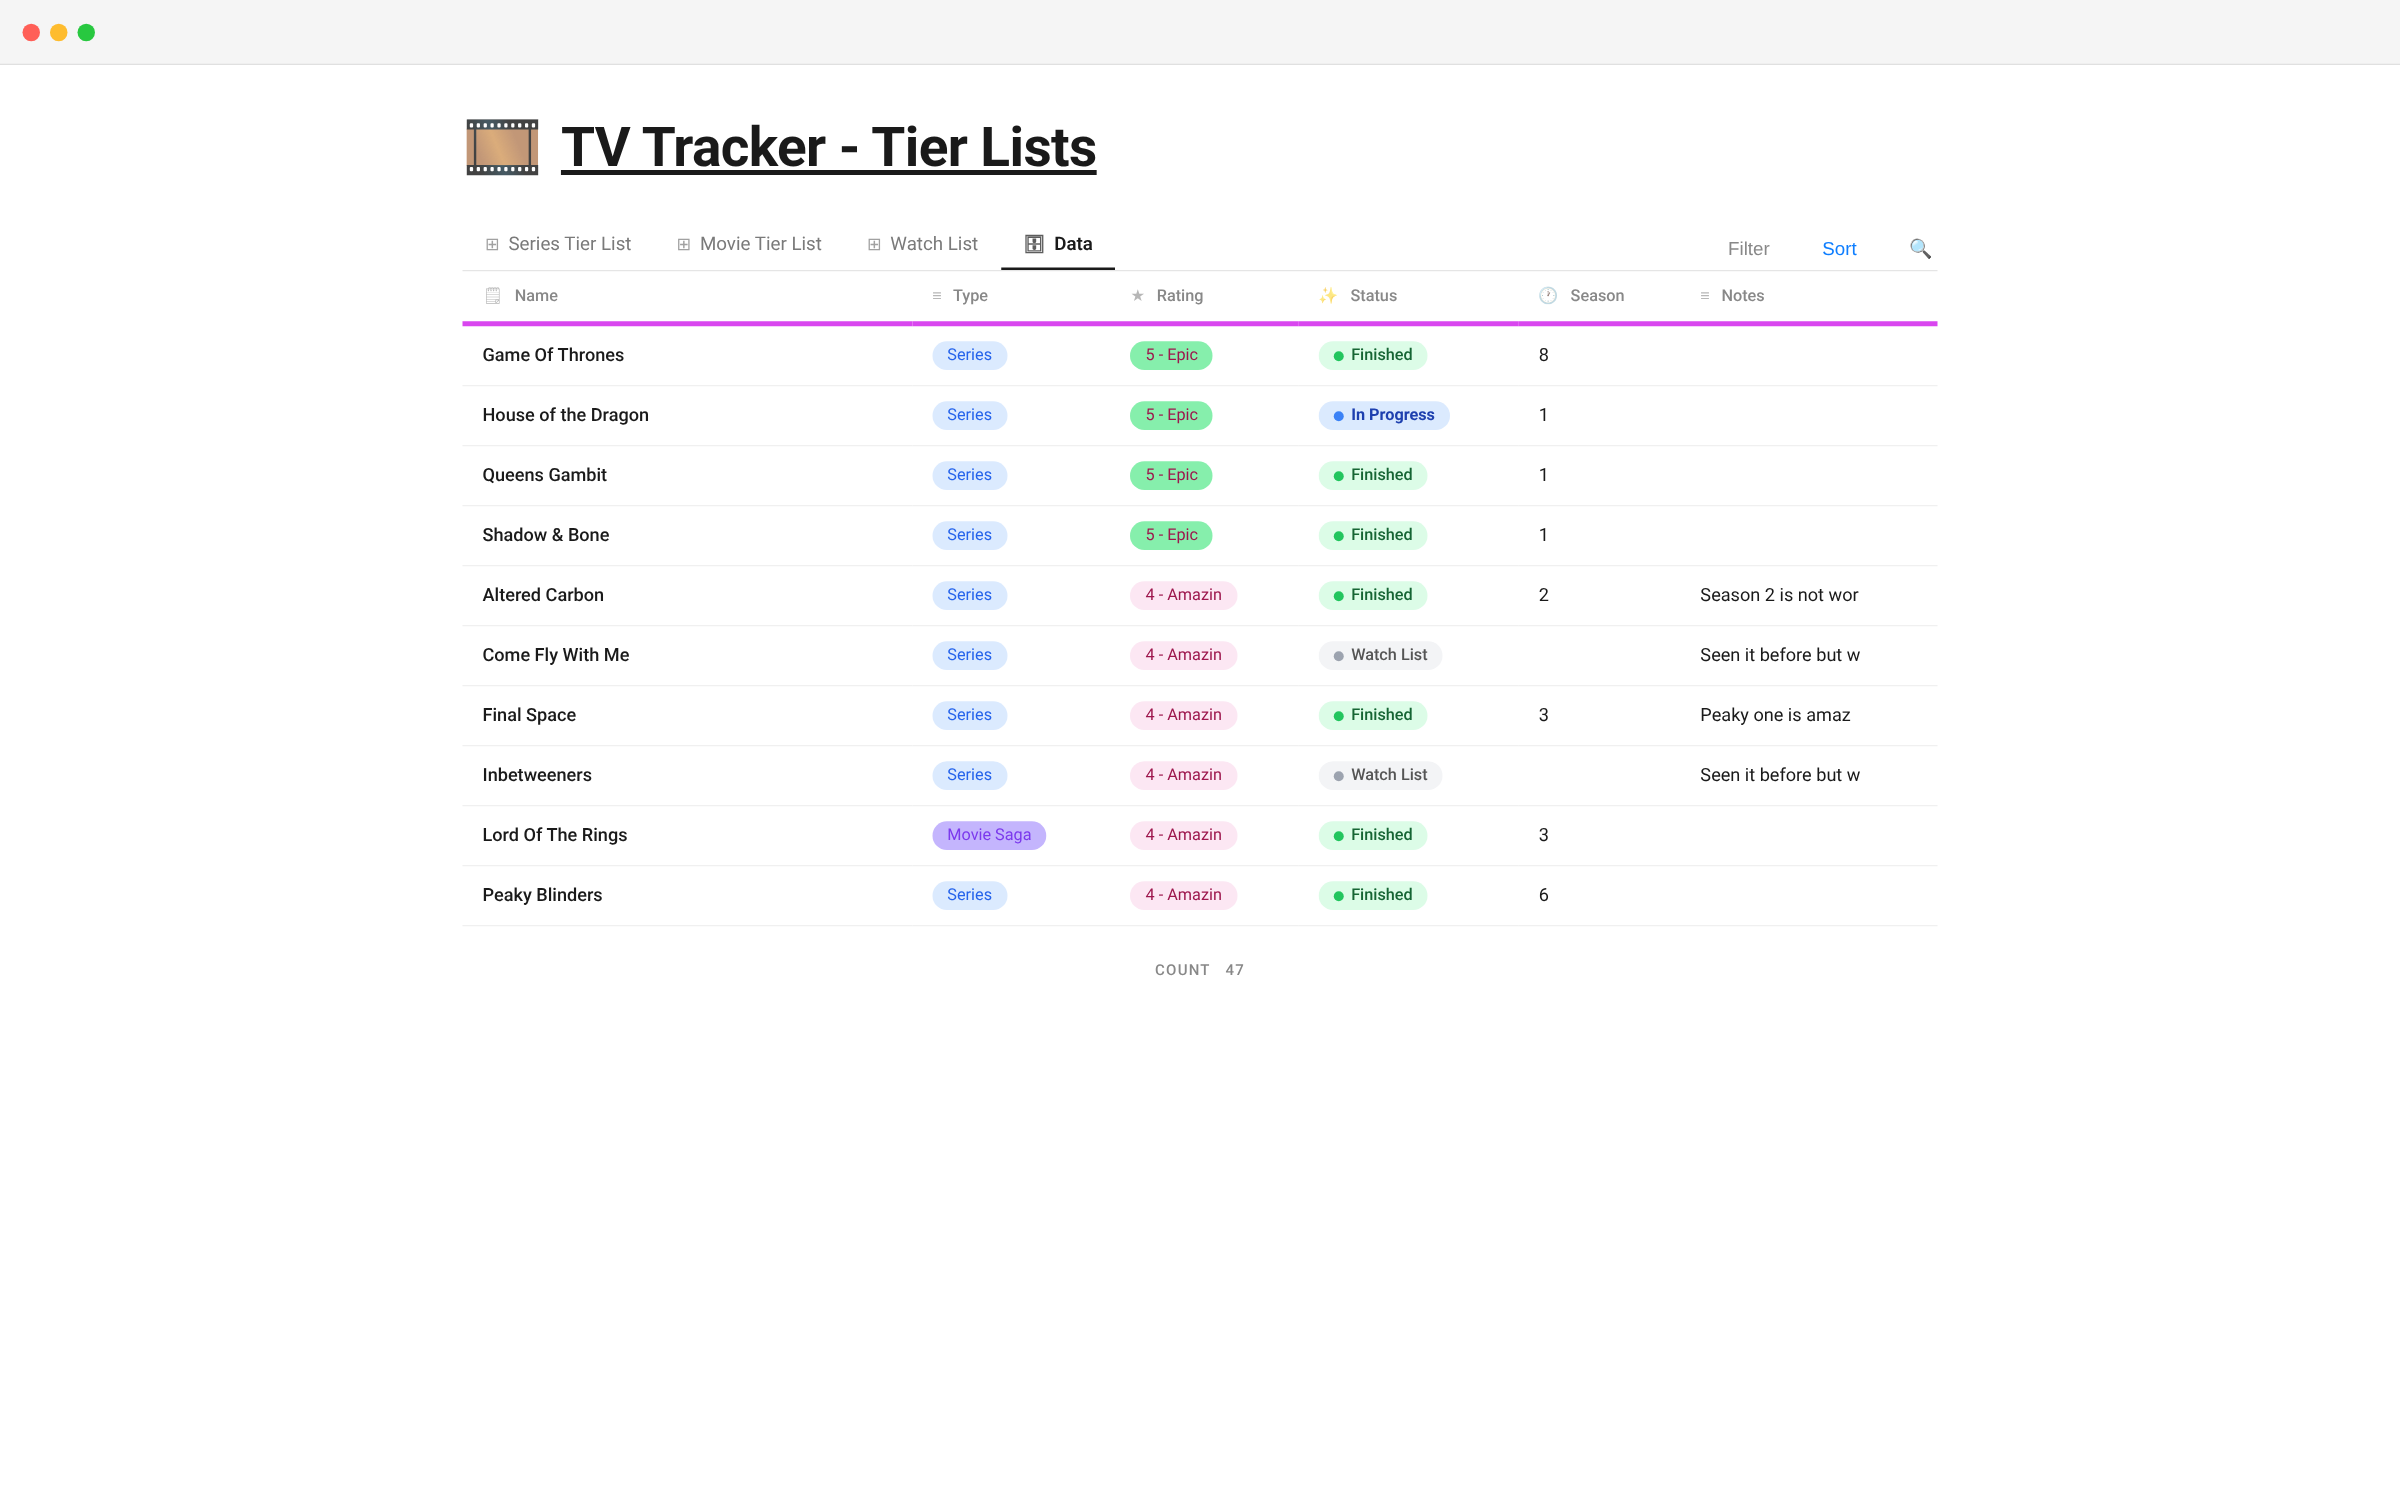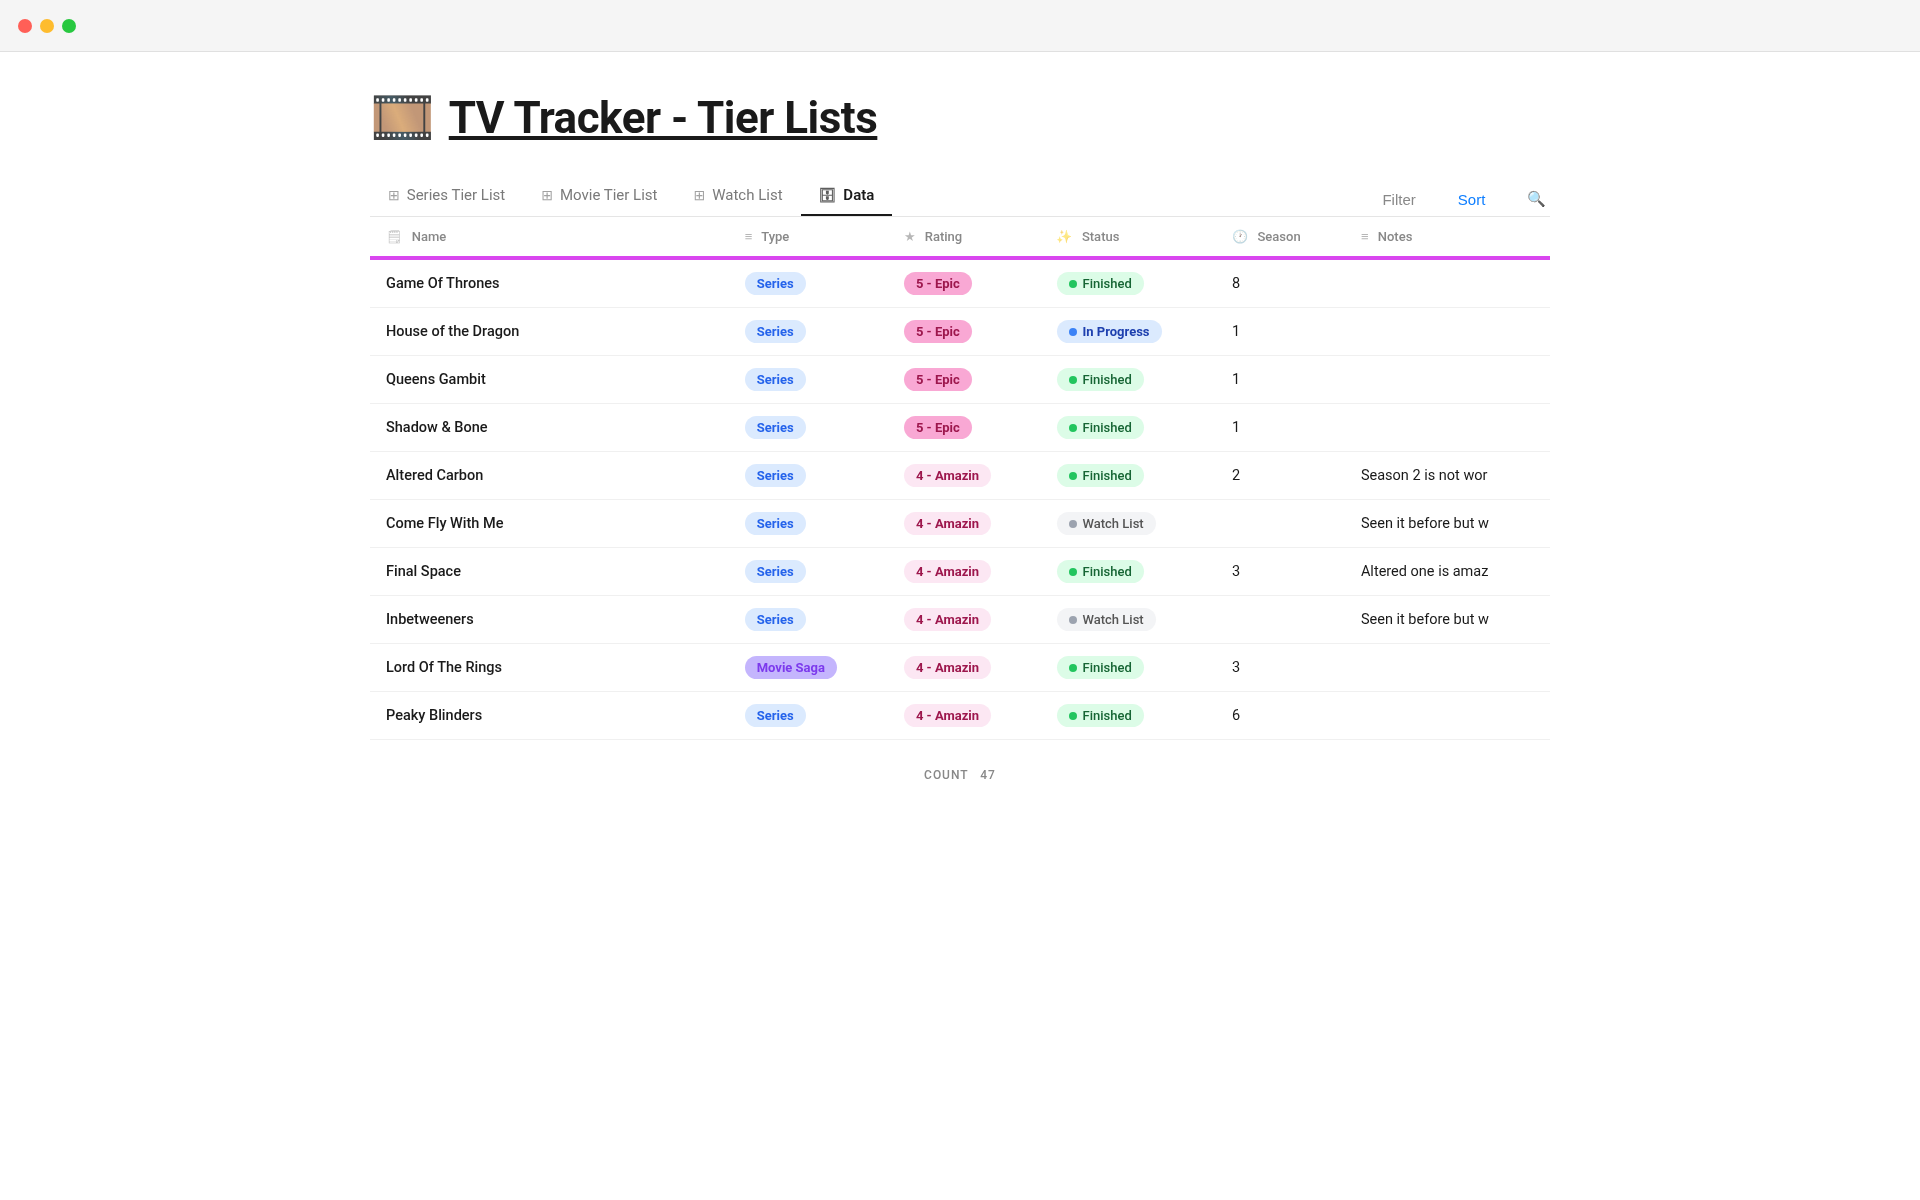--- a/index.html
+++ b/index.html
@@ -143,33 +143,33 @@
       min-width: 280px;
     }
 
     
     .badge {
       display: inline-flex;
       align-items: center;
       padding: 4px 12px;
       border-radius: 20px;
       font-size: 13px;
-      font-weight: 700;
+      font-weight: 400;
       white-space: nowrap;
     }
     .badge-series {
       background: #dbeafe;
       color: #2563eb;
     }
     .badge-movie {
       background: #c4b5fd;
       color: #7c3aed;
     }
     .badge-epic {
-      background: #f9a8d4;
+      background: #86efac;
       color: #9d174d;
     }
     .badge-amazing {
       background: #fce7f3;
       color: #9d174d;
     }
     .status-badge {
       display: inline-flex;
       align-items: center;
       gap: 6px;
@@ -344,21 +344,21 @@
           <td><span class="status-badge status-watchlist"><span class="status-dot dot-gray"></span>Watch List</span></td>
           <td class="td-seasons"></td>
           <td class="td-notes">Seen it before but w</td>
         </tr>
         <tr>
           <td class="td-name">Final Space</td>
           <td><span class="badge badge-series">Series</span></td>
           <td><span class="badge badge-amazing">4 - Amazin</span></td>
           <td><span class="status-badge status-finished"><span class="status-dot dot-green"></span>Finished</span></td>
           <td class="td-seasons">3</td>
-          <td class="td-notes">Altered one is amaz</td>
+          <td class="td-notes">Peaky one is amaz</td>
         </tr>
         <tr>
           <td class="td-name">Inbetweeners</td>
           <td><span class="badge badge-series">Series</span></td>
           <td><span class="badge badge-amazing">4 - Amazin</span></td>
           <td><span class="status-badge status-watchlist"><span class="status-dot dot-gray"></span>Watch List</span></td>
           <td class="td-seasons"></td>
           <td class="td-notes">Seen it before but w</td>
         </tr>
         <tr>

